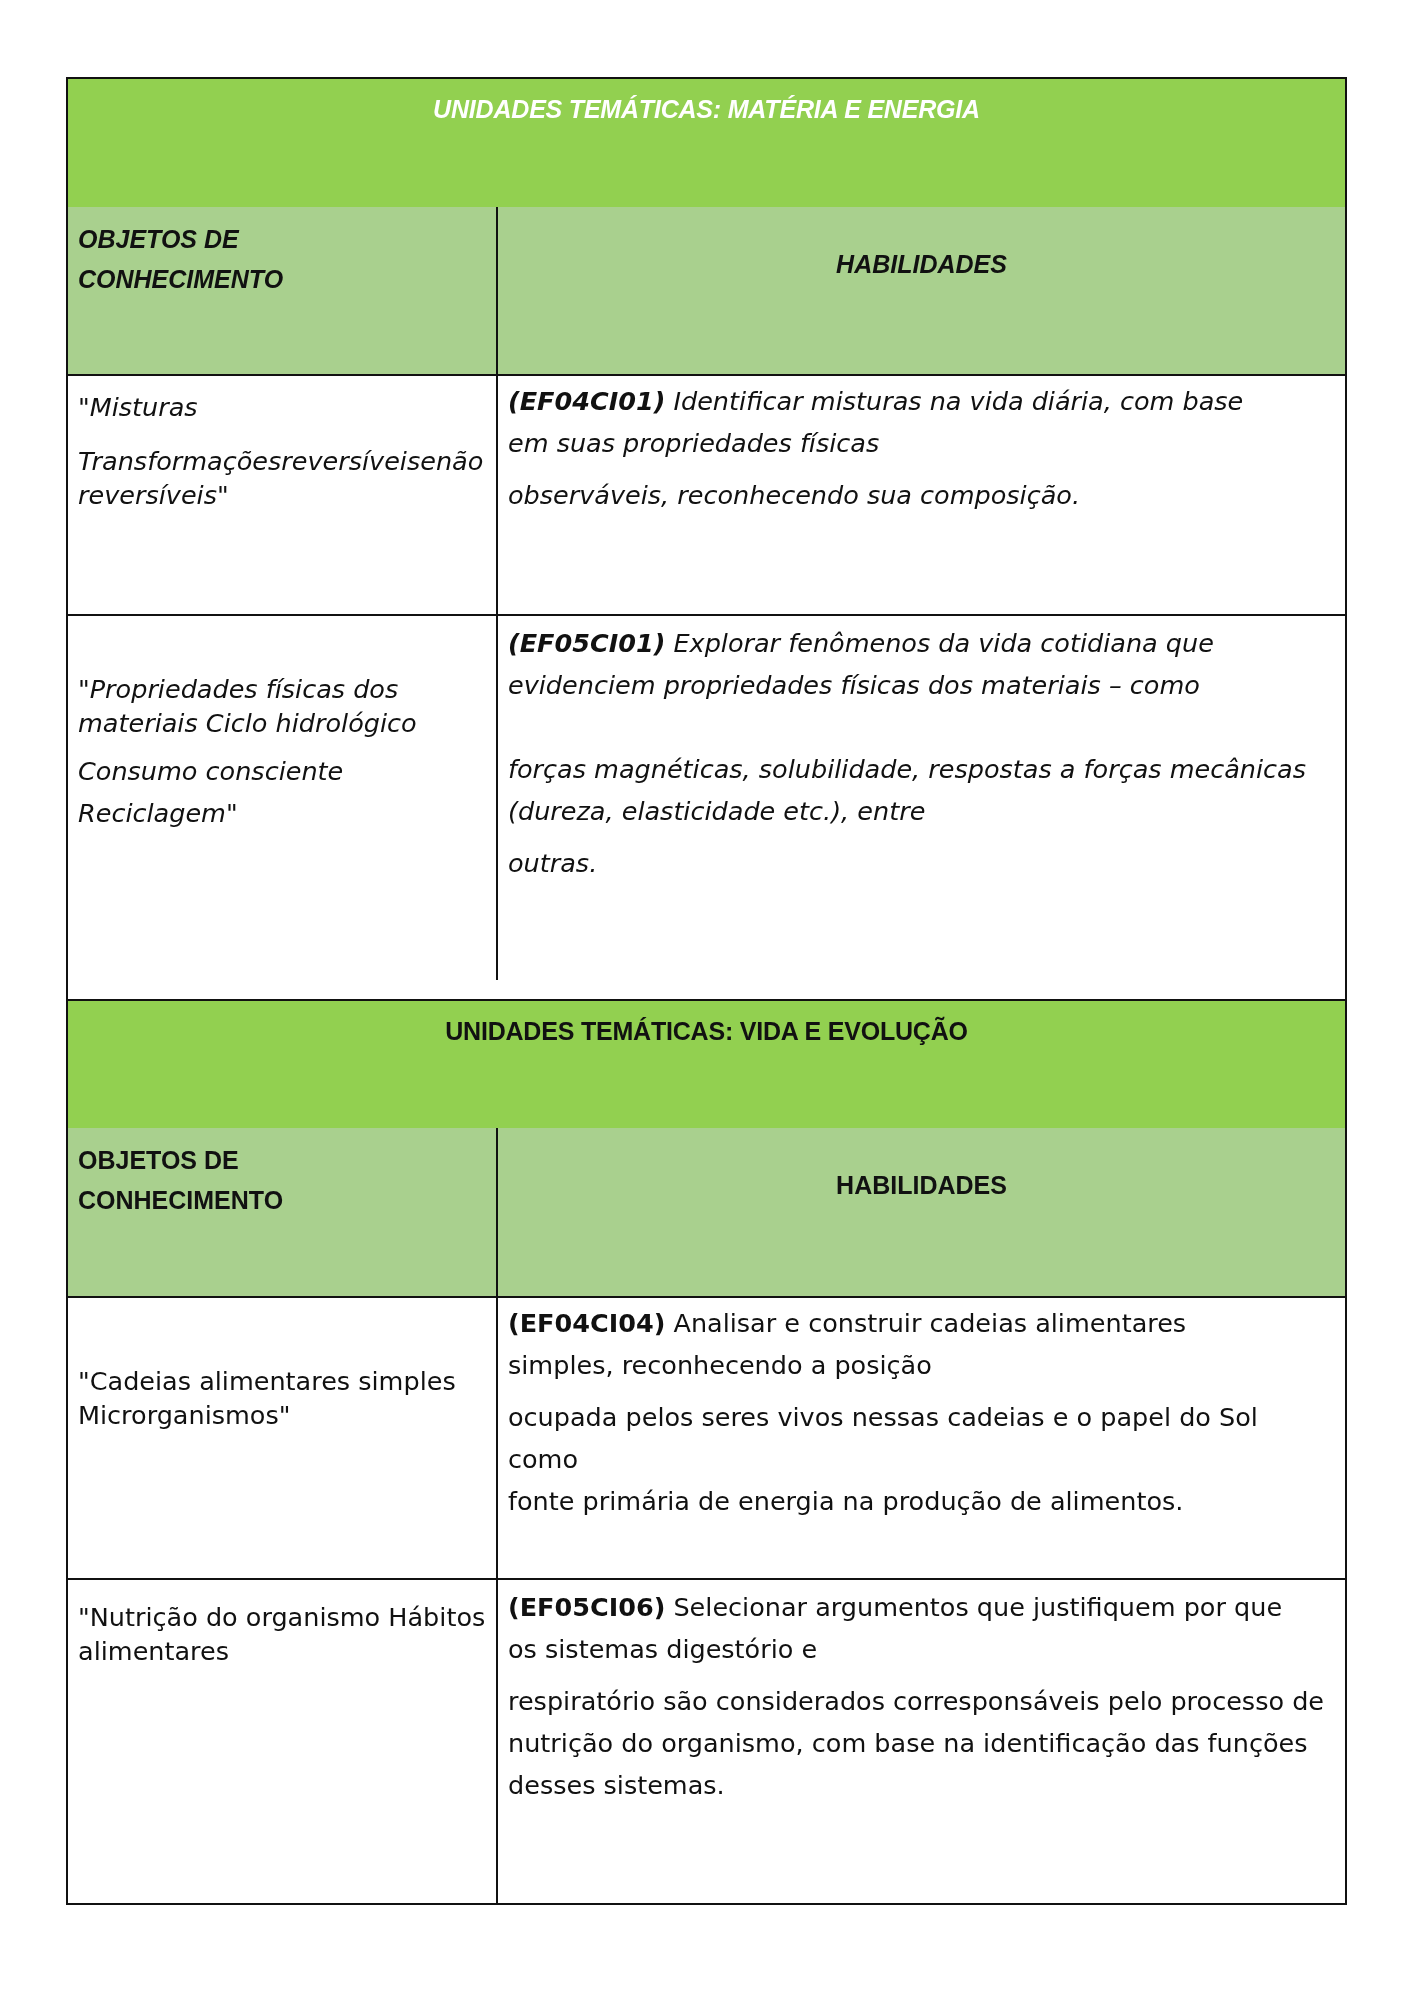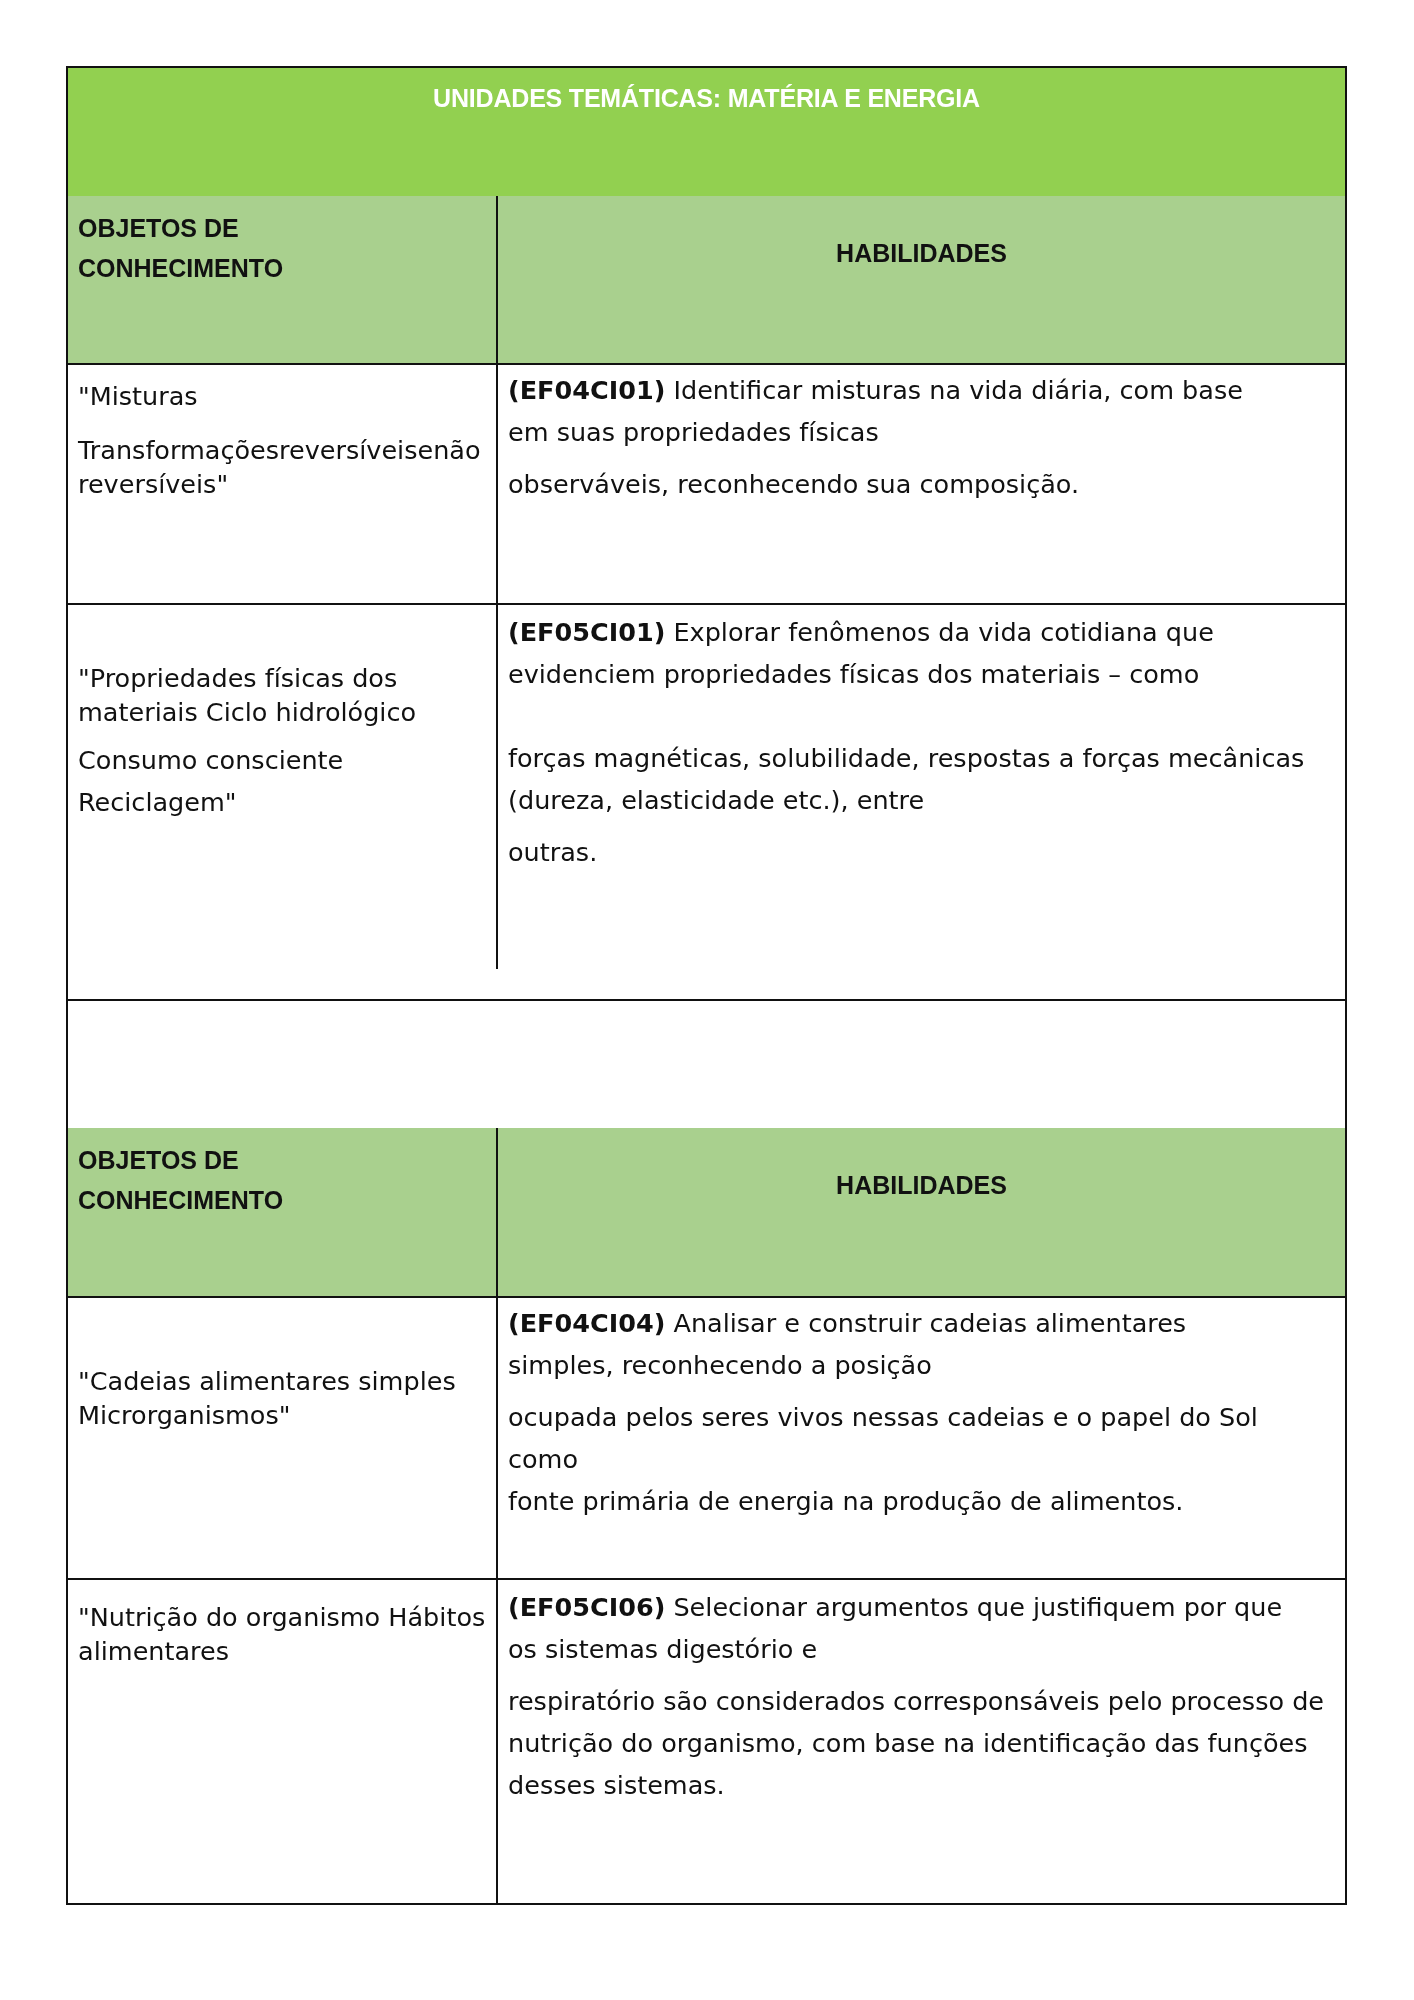--- a/index.html
+++ b/index.html
@@ -16,21 +16,21 @@
       color: #111111;
     }
     .unit-table {
       position: absolute;
       left: 66px;
       width: 1281px;
       box-sizing: border-box;
       border: 2px solid #111111;
       background: #ffffff;
     }
-    #table-1 { top: 66px; height: 1148px; }
+    #table-1 { top: 77px; height: 1148px; font-style: italic; }
     #table-2 { top: 999px; height: 906px; }
 
     .title-row {
       position: absolute;
       left: 0; right: 0; top: 0;
       background: #92d050;
       border-bottom: 2px solid #111111;
       box-sizing: border-box;
       text-align: center;
       font-family: "Liberation Sans", sans-serif;
@@ -155,20 +155,21 @@
         <br>
         <span>forças magnéticas, solubilidade, respostas a forças mecânicas</span><br>
         <span>(dureza, elasticidade etc.), entre</span>
       </p>
       <p class="para">outras.</p>
     </div>
   </div>
 </div>
 
 <div class="unit-table" id="table-2">
+  <div class="title-row" style="background: rgb(146, 208, 80);">UNIDADES TEMÁTICAS: VIDA E EVOLUÇÃO</div>
   <div class="subhead-row" style="background: rgb(169, 208, 142);">
     <div class="cell col-left">
       <span class="subhead-left-text">OBJETOS DE CONHECIMENTO</span>
     </div>
     <div class="cell col-right">
       <span>HABILIDADES</span>
     </div>
   </div>
 
   <div class="data-row with-border" id="t2-row-0">

